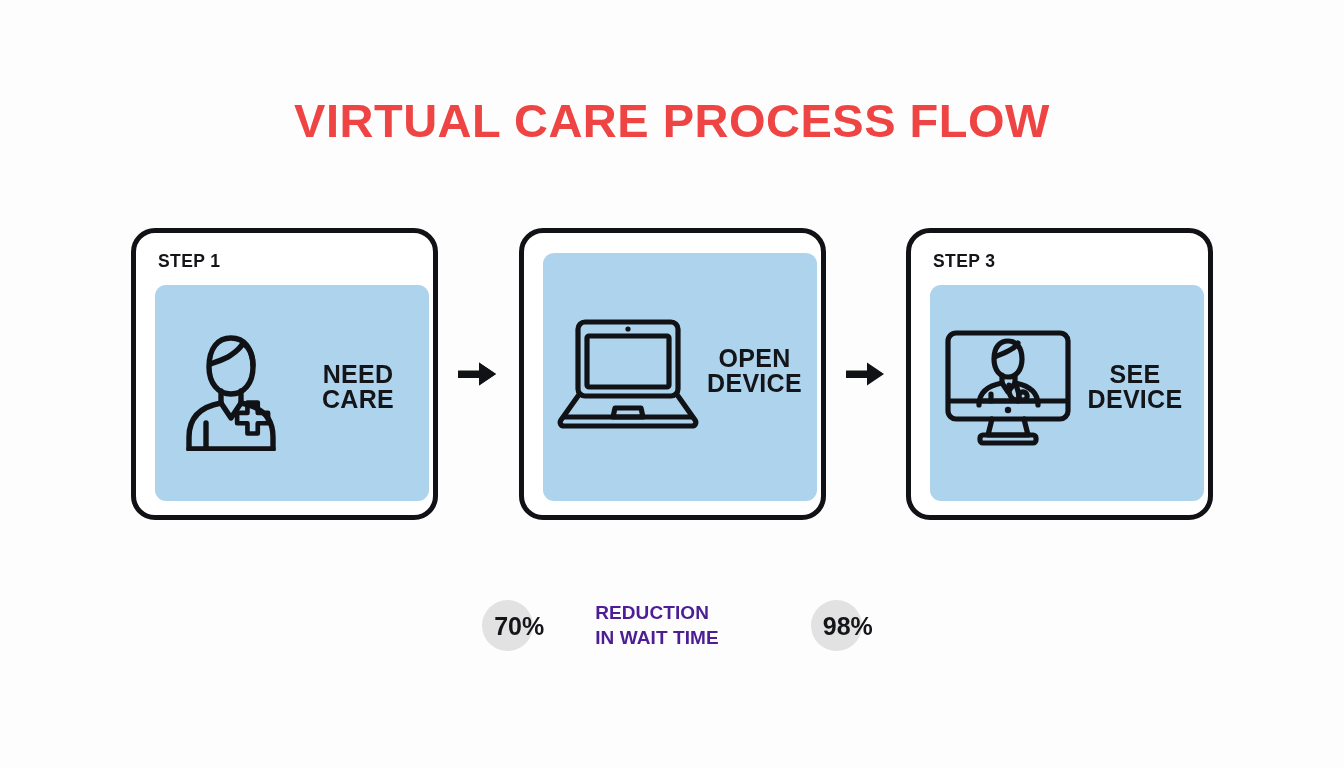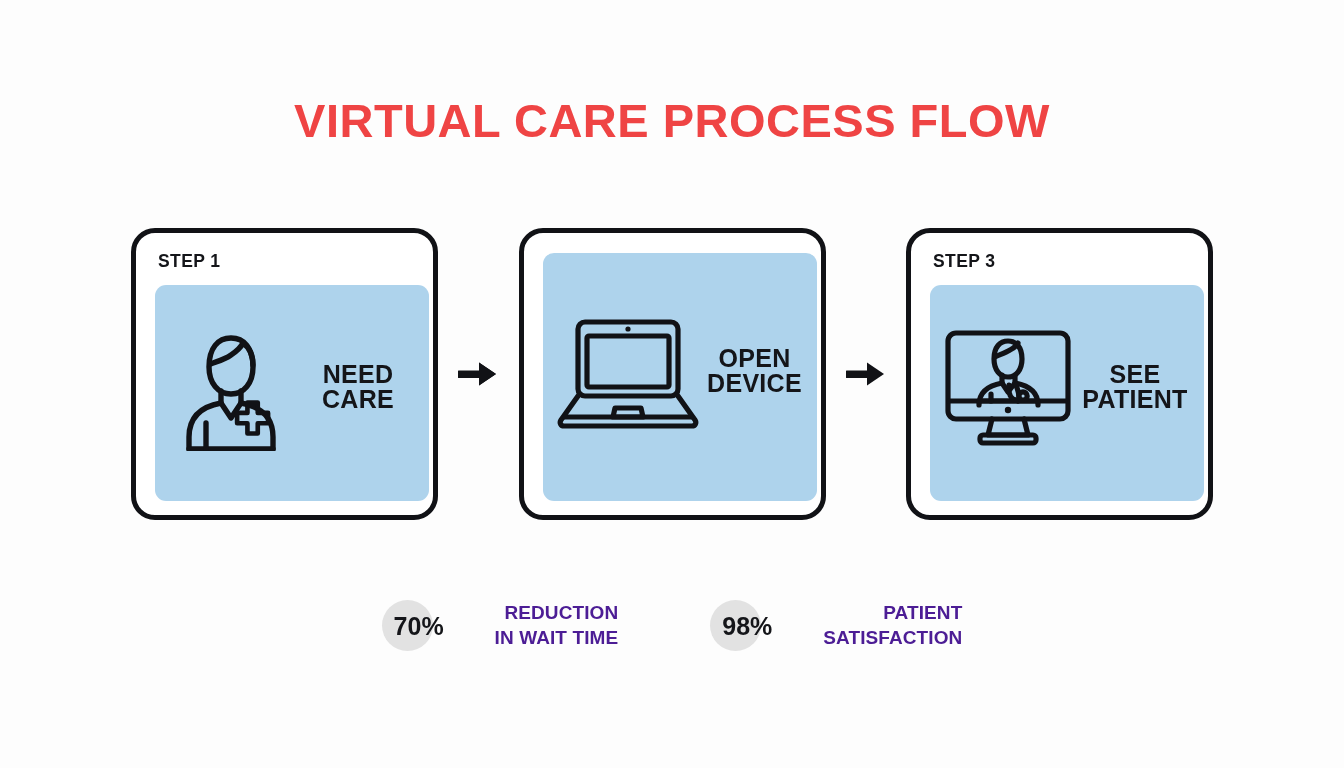--- a/index.html
+++ b/index.html
@@ -110,21 +110,20 @@
   
   .stats-row {
     position: absolute;
     top: 600px;
     left: 0;
     width: 100%;
     display: flex;
     justify-content: center;
     align-items: flex-start;
     gap: 92px;
-    text-align: right;
   }
 
   .stat-item {
     display: flex;
     align-items: center;
     position: relative;
   }
 
   .stat-circle {
     width: 51px;
@@ -257,35 +256,33 @@
           <path d="M75 58 C91 61 98 69 98 80 L98 76"></path>
           <path d="M39 76 L98 76"></path>
 
           <path d="M51 69 L51 76"></path>
 
           <path d="M76 60 C79 68 80 73 78 76"></path>
           <path d="M69 60 C68 69 71 74 76 75"></path>
           <circle cx="83" cy="71" r="4.2"></circle>
         </svg>
       </div>
-      <div class="step-label">SEE PATIENT</div>
+      <div class="step-label">SEE DEVICE</div>
     </div>
   </div>
 
 </div>
 
 <div class="stats-row">
 
   <div class="stat-item">
     <div class="stat-circle"></div>
     <div class="stat-value">70%</div>
     <div class="stat-text">REDUCTION
 IN WAIT TIME</div>
   </div>
 
   <div class="stat-item">
     <div class="stat-circle"></div>
     <div class="stat-value">98%</div>
-    <div class="stat-text">PATIENT
-SATISFACTION</div>
   </div>
 
 </div>
 
 </body></html>

